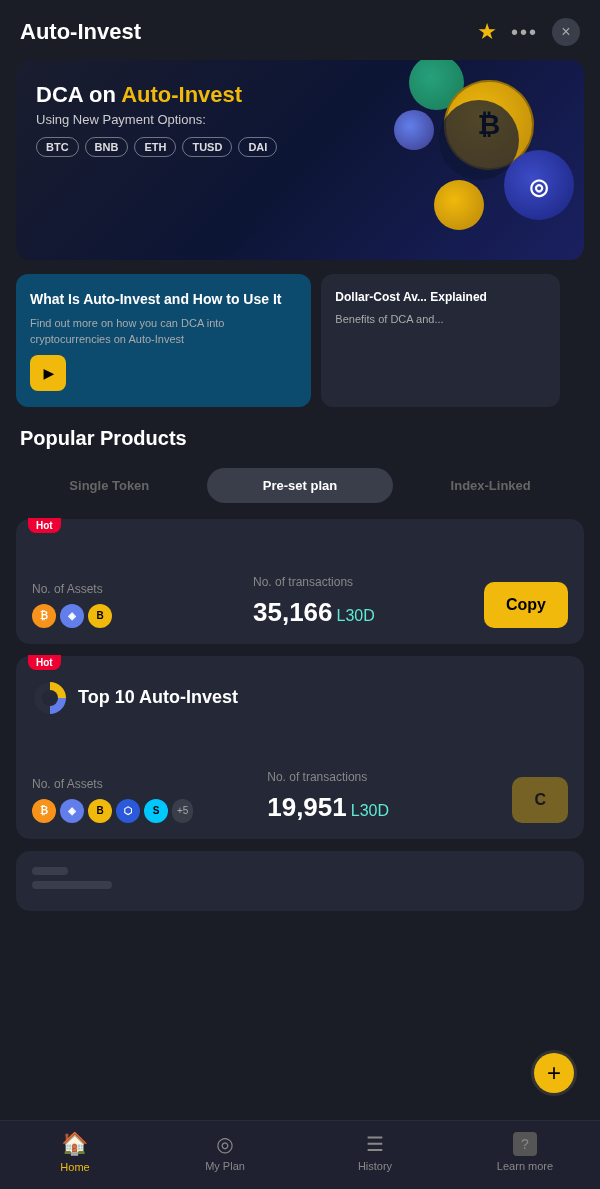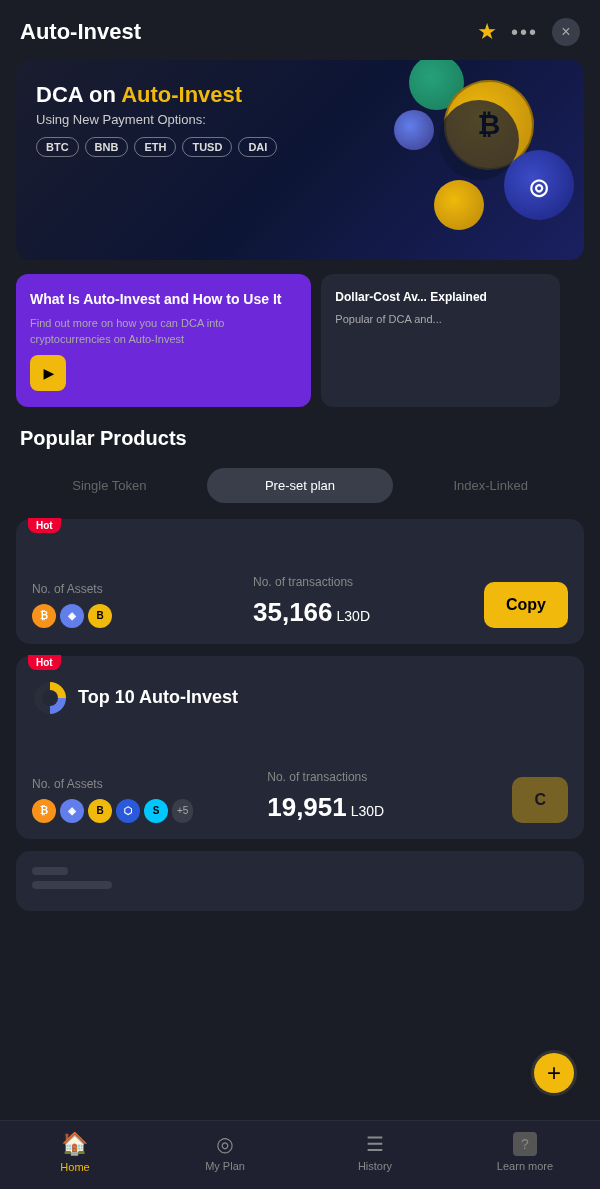--- a/index.html
+++ b/index.html
@@ -175,21 +175,21 @@
       padding: 0 16px;
       margin-bottom: 16px;
       gap: 4px;
     }
     .tab {
       flex: 1;
       text-align: center;
       padding: 10px 0;
       border-radius: 24px;
       font-size: 13px;
-      font-weight: 400;
+      font-weight: 700;
       cursor: pointer;
       color: #666;
     }
     .tab.active {
       background: #3a3d4a;
       color: #fff;
     }
 
     
     .product-card {
@@ -268,22 +268,22 @@
     }
     .stat-count {
       font-size: 26px;
       font-weight: 800;
       color: #fff;
       display: flex;
       align-items: baseline;
       gap: 4px;
     }
     .stat-period {
-      font-size: 14px;
-      color: #ffffff;
+      font-size: 16px;
+      color: #5eead4;
       font-weight: 400;
     }
     .copy-btn {
       background: #f0b90b;
       color: #000;
       border: none;
       border-radius: 10px;
       padding: 14px 22px;
       font-size: 16px;
       font-weight: 800;
@@ -360,21 +360,21 @@
 
     .cards-scroll {
       display: flex;
       gap: 10px;
       padding: 0 16px;
       margin-bottom: 20px;
       overflow: hidden;
     }
     .card-a {
       flex: 0 0 52%;
-      background: #6d28d9;
+      background: #0c4a6e;
       border-radius: 12px;
       padding: 16px 14px;
       min-height: 130px;
     }
     .card-b {
       flex: 0 0 42%;
       background: #252836;
       border-radius: 12px;
       padding: 16px 14px;
       min-height: 130px;
@@ -430,21 +430,21 @@
 </div>
 
 <div class="cards-scroll">
   <div class="card-a">
     <div class="info-card-title">What Is Auto-Invest and How to Use It</div>
     <div class="info-card-desc">Find out more on how you can DCA into cryptocurrencies on Auto-Invest</div>
     <div class="play-btn"></div>
   </div>
   <div class="card-b">
     <div class="card-half-title">Dollar-Cost Av... Explained</div>
-    <div class="card-half-desc">Popular of DCA and...</div>
+    <div class="card-half-desc">Benefits of DCA and...</div>
   </div>
 </div>
 
 <div class="section-title">Popular Products</div>
 
 <div class="tabs">
   <div class="tab">
     <span>Single Token</span>
   </div>
   <div class="tab active">

